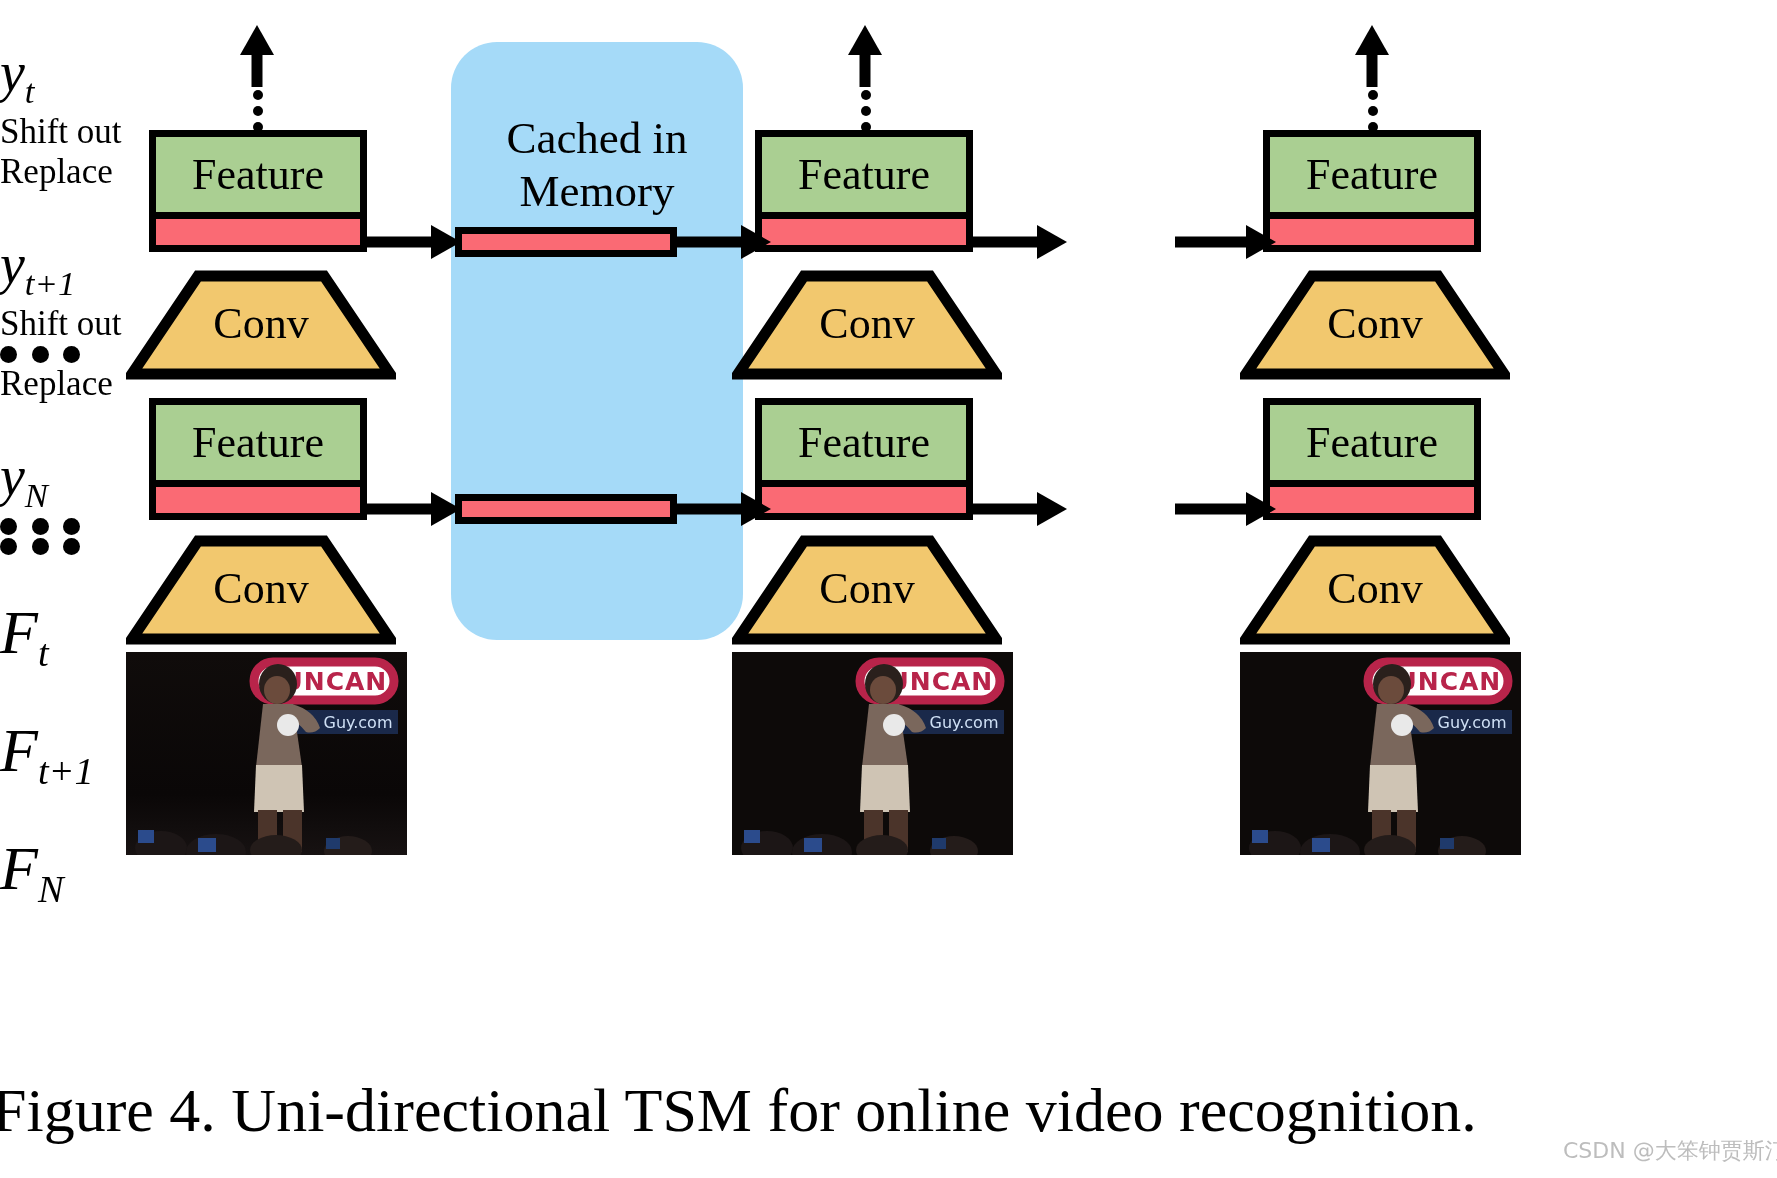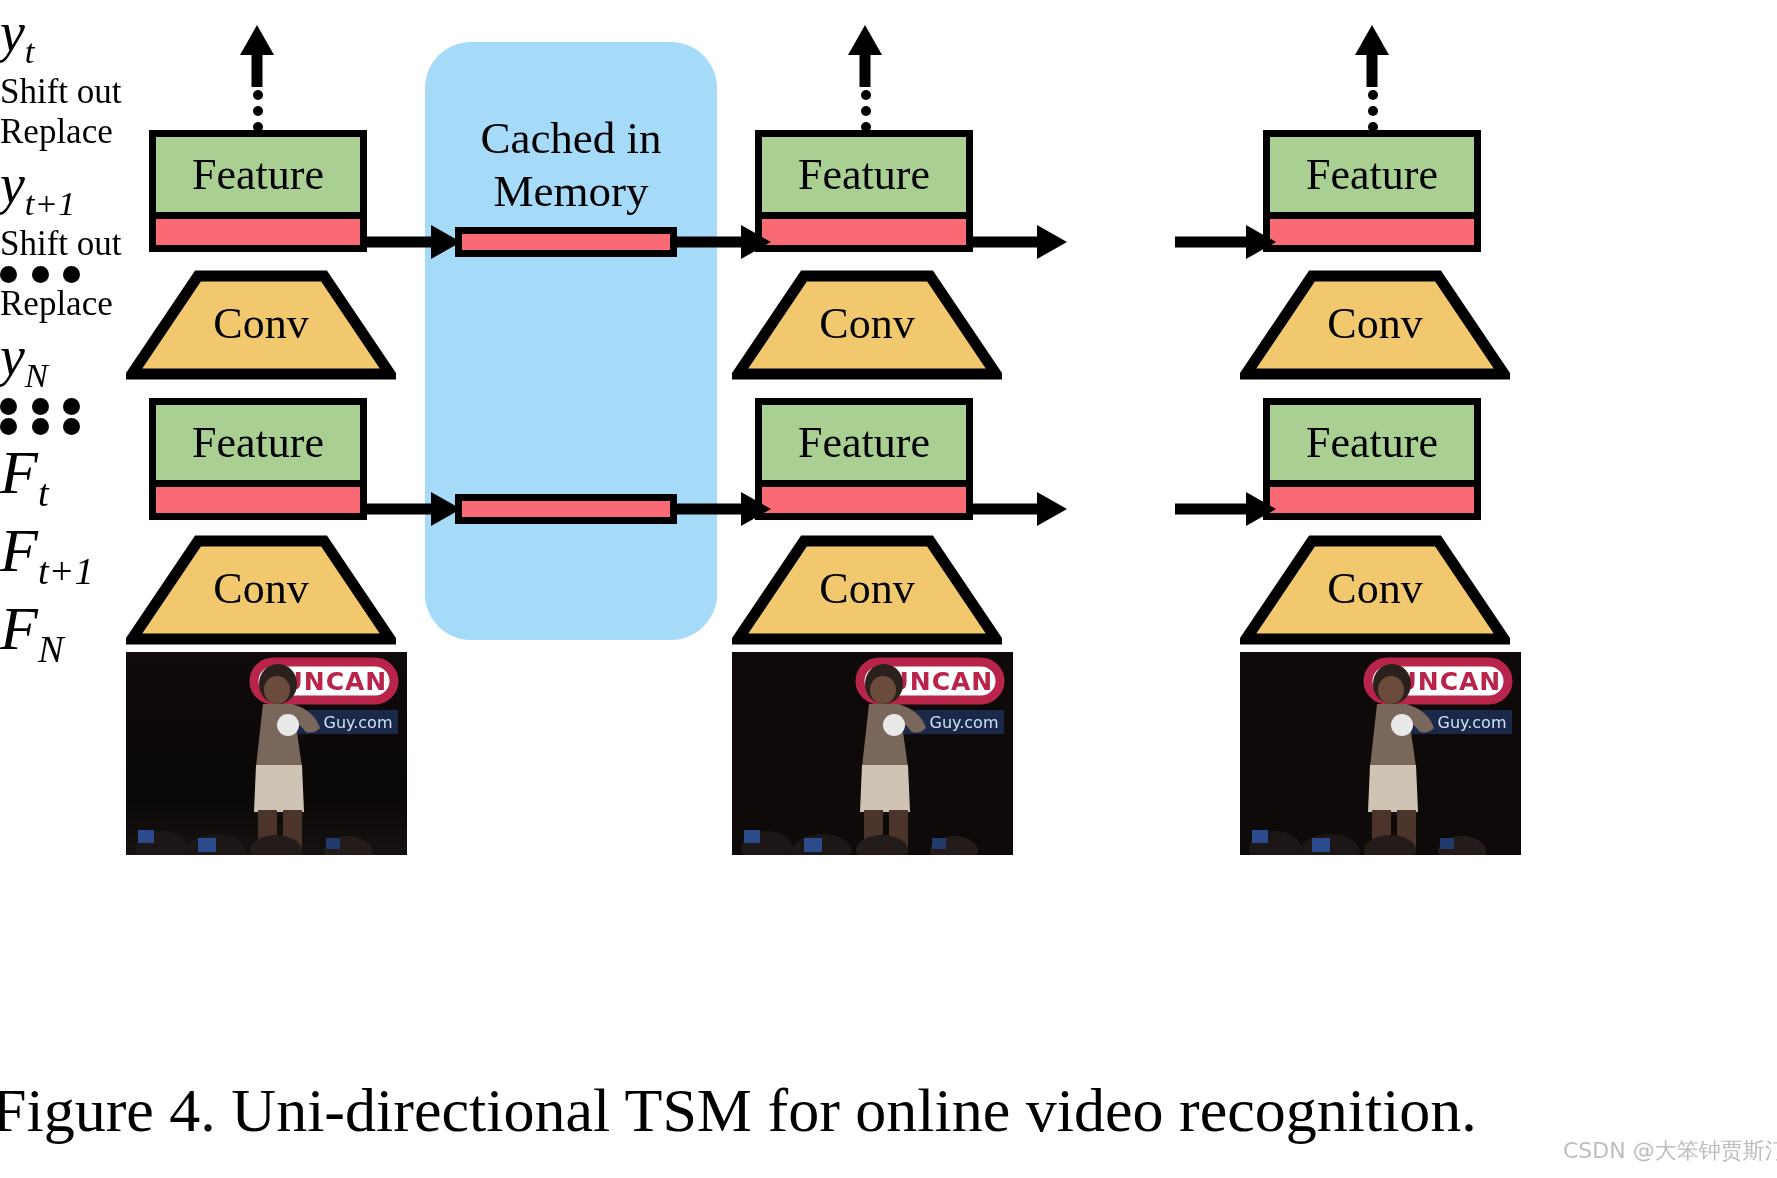--- a/index.html
+++ b/index.html
@@ -19,20 +19,21 @@
   }
 
   
   .node { position: absolute; box-sizing: border-box; }
 
   
   .memory-panel {
     background: #a5daf8;
     border-radius: 46px;
     z-index: 0;
+    margin-left: 26px;
   }
   .memory-label {
     position: absolute;
     top: 70px;
     left: 0;
     width: 100%;
     text-align: center;
     font-size: 45px;
     line-height: 1.18;
     color: #000;
@@ -107,20 +108,21 @@
     white-space: nowrap;
   }
 
   
   .math {
     z-index: 6;
     font-family: "Liberation Serif", "DejaVu Serif", serif;
     font-style: italic;
     color: #000;
     white-space: nowrap;
+    margin-top: 40px;
   }
   .math .sub { font-size: 0.62em; vertical-align: sub; }
   .y-label { font-size: 56px; }
   .f-label { font-size: 62px; }
 
   
   .dotline { z-index: 5; position: absolute; }
   .dotline svg { display: block; width: 100%; height: 100%; overflow: visible; }
 
   

